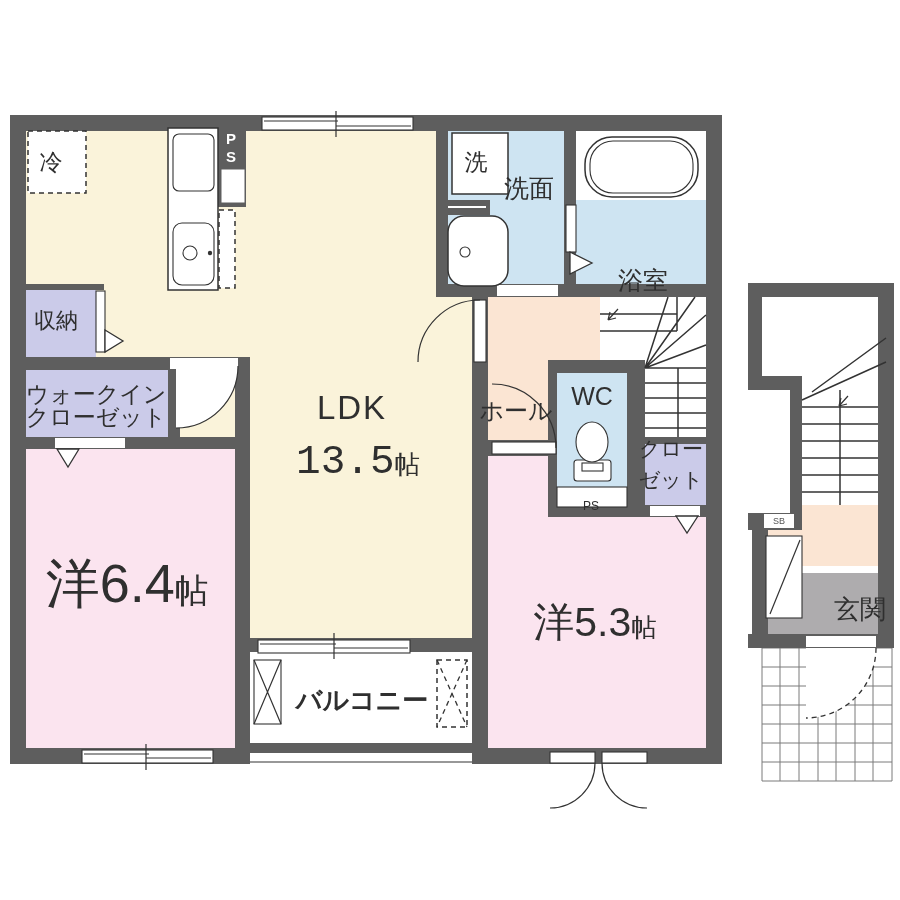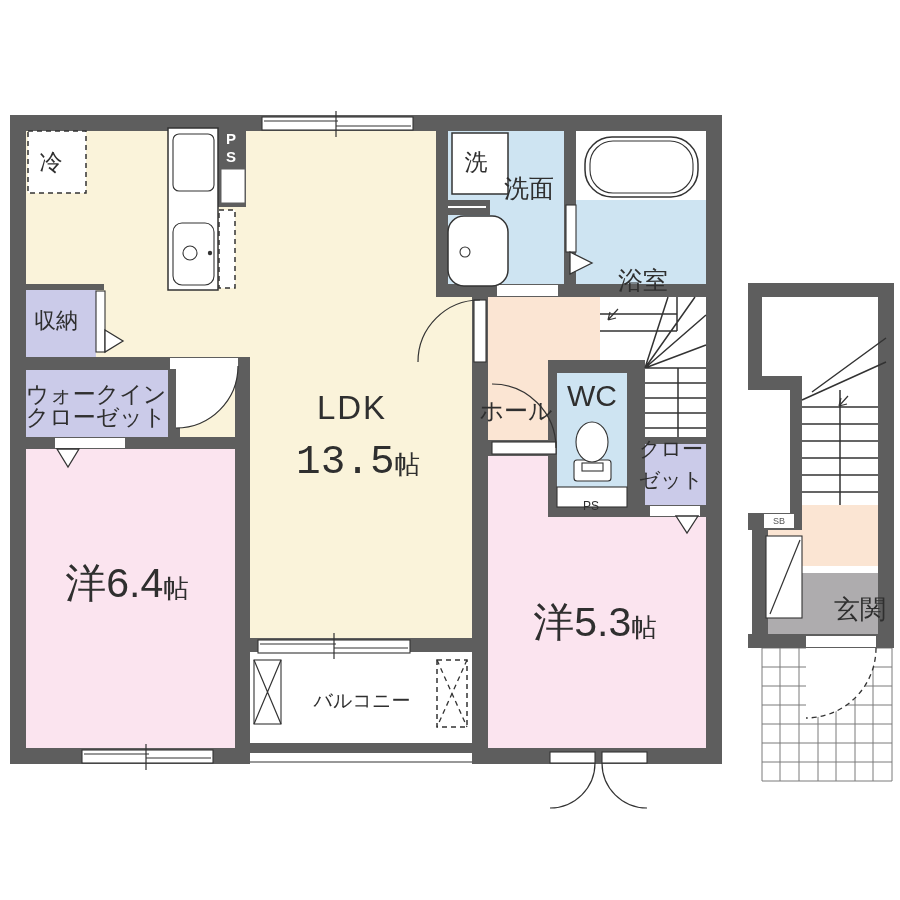--- a/index.html
+++ b/index.html
@@ -236,36 +236,36 @@
       <rect class="fixthin" x="766" y="536" width="36" height="82"></rect>
       <path class="lnt" d="M800,540 L770,614"></path>
     </g>
   </g>
 </svg>
 
 <div class="lbl" style="left:352px;top:407px;font-size:33px;letter-spacing:2px;">LDK</div>
 <div class="lbl" style="left:358px;top:462px;font-size:41px;font-family:Liberation Mono, monospace;">
   <span>13.5</span><span class="unit">帖</span>
 </div>
-<div class="lbl" style="left:127px;top:583px;font-size:41px;">
+<div class="lbl" style="left:127px;top:583px;font-size:54px;">
   <span>洋6.4</span><span class="unit">帖</span>
 </div>
 <div class="lbl" style="left:595px;top:622px;font-size:41px;">
   <span>洋5.3</span><span class="unit">帖</span>
 </div>
 <div class="lbl" style="left:96px;top:394px;font-size:23px;">ウォークイン</div>
 <div class="lbl" style="left:96px;top:417px;font-size:23px;">クローゼット</div>
 <div class="lbl" style="left:56px;top:321px;font-size:22px;">収納</div>
 <div class="lbl" style="left:51px;top:162px;font-size:23px;">冷</div>
 <div class="lbl" style="left:476px;top:162px;font-size:23px;">洗</div>
 <div class="lbl" style="left:529px;top:188px;font-size:25px;">洗面</div>
 <div class="lbl" style="left:643px;top:248px;font-size:25px;margin-top:32px;">浴室</div>
 <div class="lbl" style="left:516px;top:364px;font-size:24px;margin-top:47px;">ホール</div>
-<div class="lbl" style="left:592px;top:396px;font-size:30px;">WC</div>
+<div class="lbl" style="left:592px;top:396px;font-size:25px;">WC</div>
 <div class="lbl" style="left:671px;top:448px;font-size:21px;">クロー</div>
 <div class="lbl" style="left:671px;top:479px;font-size:21px;">ゼット</div>
 <div class="lbl psv" style="left:231px;top:138px;font-size:15px;">P</div>
 <div class="lbl psv" style="left:231px;top:156px;font-size:15px;">S</div>
 <div class="lbl" style="left:591px;top:497px;font-size:12px;margin-top:9px;">PS</div>
-<div class="lbl" style="left:362px;top:700px;font-size:19px;">バルコニー</div>
+<div class="lbl" style="left:362px;top:700px;font-size:26px;font-weight:bold;">バルコニー</div>
 <div class="lbl" style="left:843px;top:609px;font-size:26px;margin-left:17px;">玄関</div>
 <div class="lbl" style="left:779px;top:521px;font-size:9px;color:#555;">SB</div>
 </div>
 
 </body></html>

